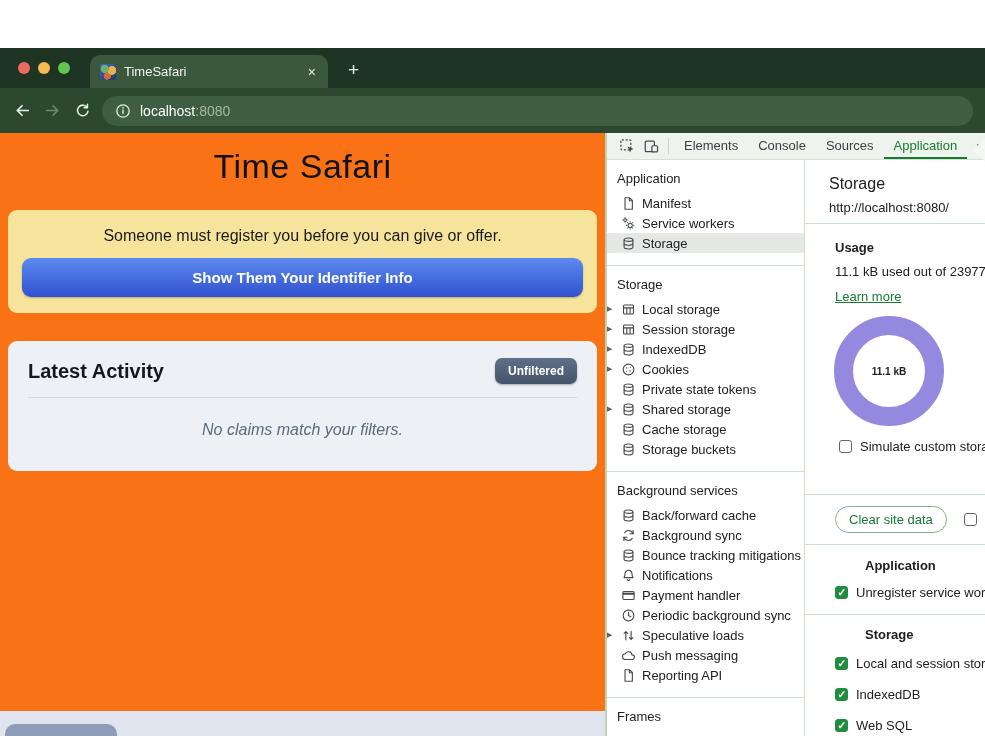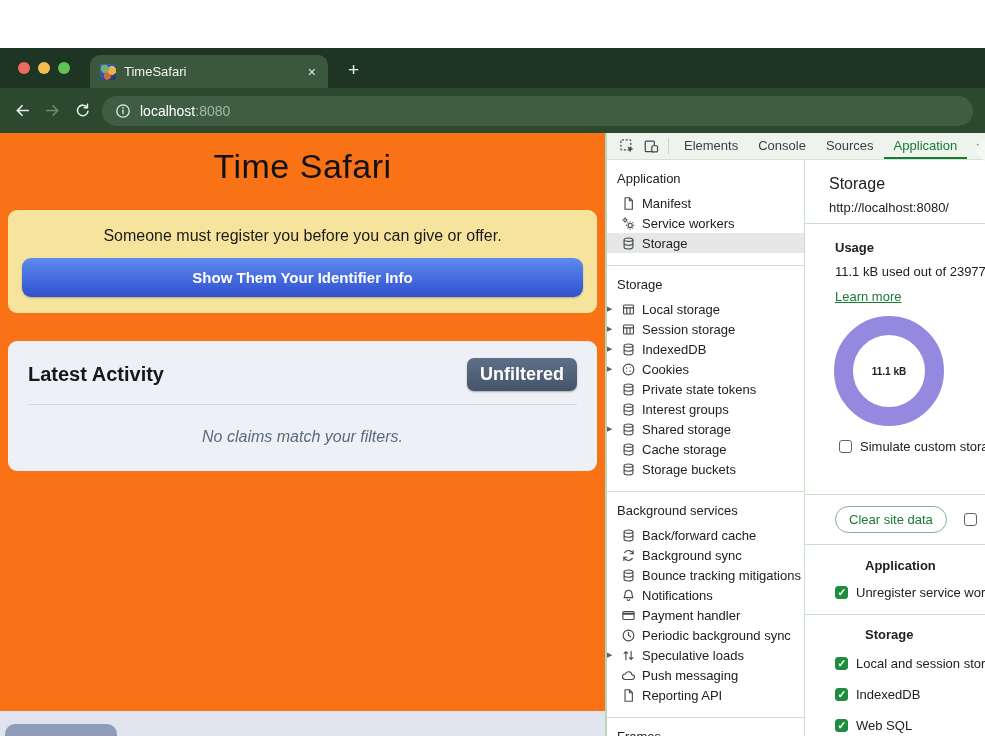--- a/index.html
+++ b/index.html
@@ -37,21 +37,21 @@
   .page-title { margin-top:14px; text-align:center; font-size:34px; font-weight:400; color:#111; letter-spacing:.5px; }
   .alert { margin:24px 8px 0; background:#f6e49c; border-radius:9px; padding:17px 14px 16px; }
   .alert-msg { text-align:center; font-size:16px; color:#1b1b1b; }
   .alert-btn { display:block; width:100%; margin-top:13px; padding:11px 0; border:none; border-radius:9px;
                background:linear-gradient(#5c8bee,#3150cf); color:#fff; font-weight:bold; font-size:15px;
                font-family:"Liberation Sans",sans-serif; box-shadow:0 1px 2px rgba(0,0,0,.25); }
   .card { margin:28px 8px 0; background:#edf0f5; border-radius:9px; padding:17px 20px 18px; height:130px; }
   .card-head { display:flex; align-items:center; justify-content:space-between; }
   .card-title { font-size:20px; font-weight:bold; color:#14181f; }
   .pill-btn { background:linear-gradient(#5e7087,#44536a); border:none; border-radius:7px; color:#fff;
-              font-size:18px; font-weight:bold; padding:6px 13px; font-family:"Liberation Sans",sans-serif;
+              font-size:12px; font-weight:bold; padding:6px 13px; font-family:"Liberation Sans",sans-serif;
               box-shadow:0 1px 2px rgba(0,0,0,.3); }
   .card-divider { margin-top:13px; border:none; border-top:1px solid #d3d8e0; }
   .empty-msg { margin-top:23px; text-align:center; font-style:italic; color:#5c6b7d; font-size:16px; }
 
   .bottom-nav { position:absolute; left:0; right:0; bottom:0; height:73px; background:#dfe4ee;
                 display:flex; align-items:center; }
   .nav-item { width:20%; display:flex; justify-content:center; align-items:center; }
   .nav-pill { width:112px; height:48px; background:#8e9cb8; border-radius:10px; display:flex;
               align-items:center; justify-content:center; }
 
@@ -330,31 +330,20 @@
                 <span class="sb-icon">
                   <svg viewBox="0 0 16 16" width="15" height="15" fill="none" stroke="#45494d" stroke-width="1.2">
                     <ellipse cx="8" cy="3.9" rx="4.7" ry="1.8"></ellipse>
                     <path d="M3.3 3.9v8.2c0 1 2.1 1.8 4.7 1.8s4.7-.8 4.7-1.8V3.9"></path>
                     <path d="M3.3 8c0 1 2.1 1.8 4.7 1.8S12.7 9 12.7 8"></path>
                   </svg>
                 </span>
                 <span class="sb-label">Private state tokens</span>
               </div>
               <div class="sb-row">
-                <span class="sb-arrow"></span>
-                <span class="sb-icon">
-                  <svg viewBox="0 0 16 16" width="15" height="15" fill="none" stroke="#45494d" stroke-width="1.2">
-                    <ellipse cx="8" cy="3.9" rx="4.7" ry="1.8"></ellipse>
-                    <path d="M3.3 3.9v8.2c0 1 2.1 1.8 4.7 1.8s4.7-.8 4.7-1.8V3.9"></path>
-                    <path d="M3.3 8c0 1 2.1 1.8 4.7 1.8S12.7 9 12.7 8"></path>
-                  </svg>
-                </span>
-                <span class="sb-label">Interest groups</span>
-              </div>
-              <div class="sb-row">
                 <span class="sb-arrow">▶</span>
                 <span class="sb-icon">
                   <svg viewBox="0 0 16 16" width="15" height="15" fill="none" stroke="#45494d" stroke-width="1.2">
                     <ellipse cx="8" cy="3.9" rx="4.7" ry="1.8"></ellipse>
                     <path d="M3.3 3.9v8.2c0 1 2.1 1.8 4.7 1.8s4.7-.8 4.7-1.8V3.9"></path>
                     <path d="M3.3 8c0 1 2.1 1.8 4.7 1.8S12.7 9 12.7 8"></path>
                   </svg>
                 </span>
                 <span class="sb-label">Shared storage</span>
               </div>

